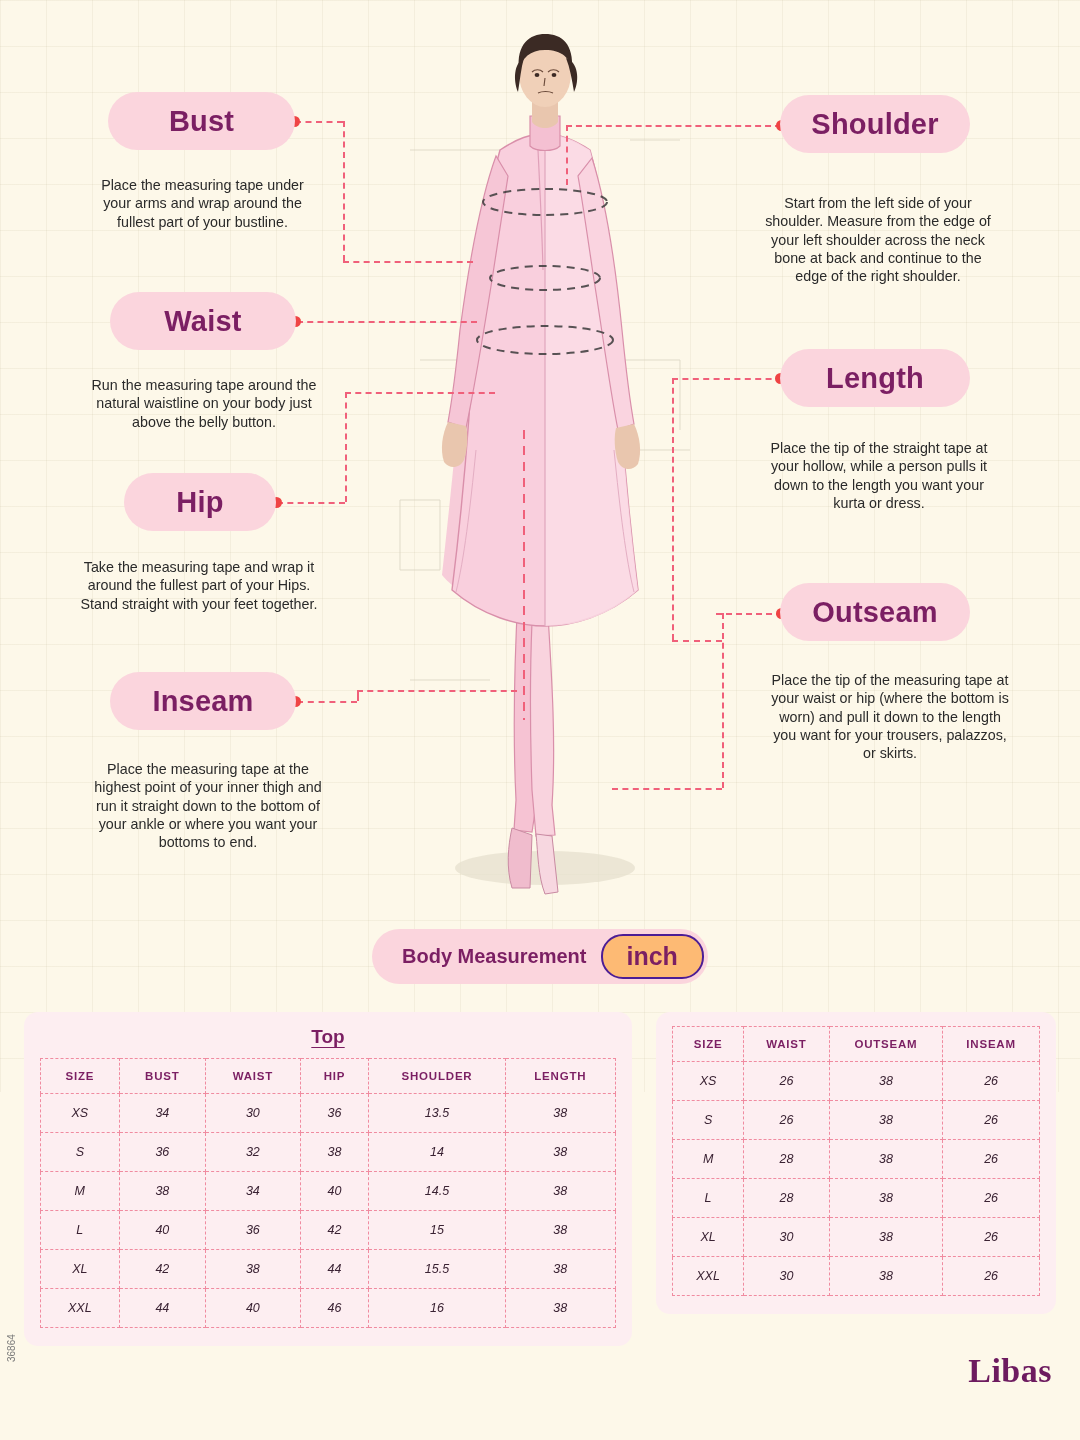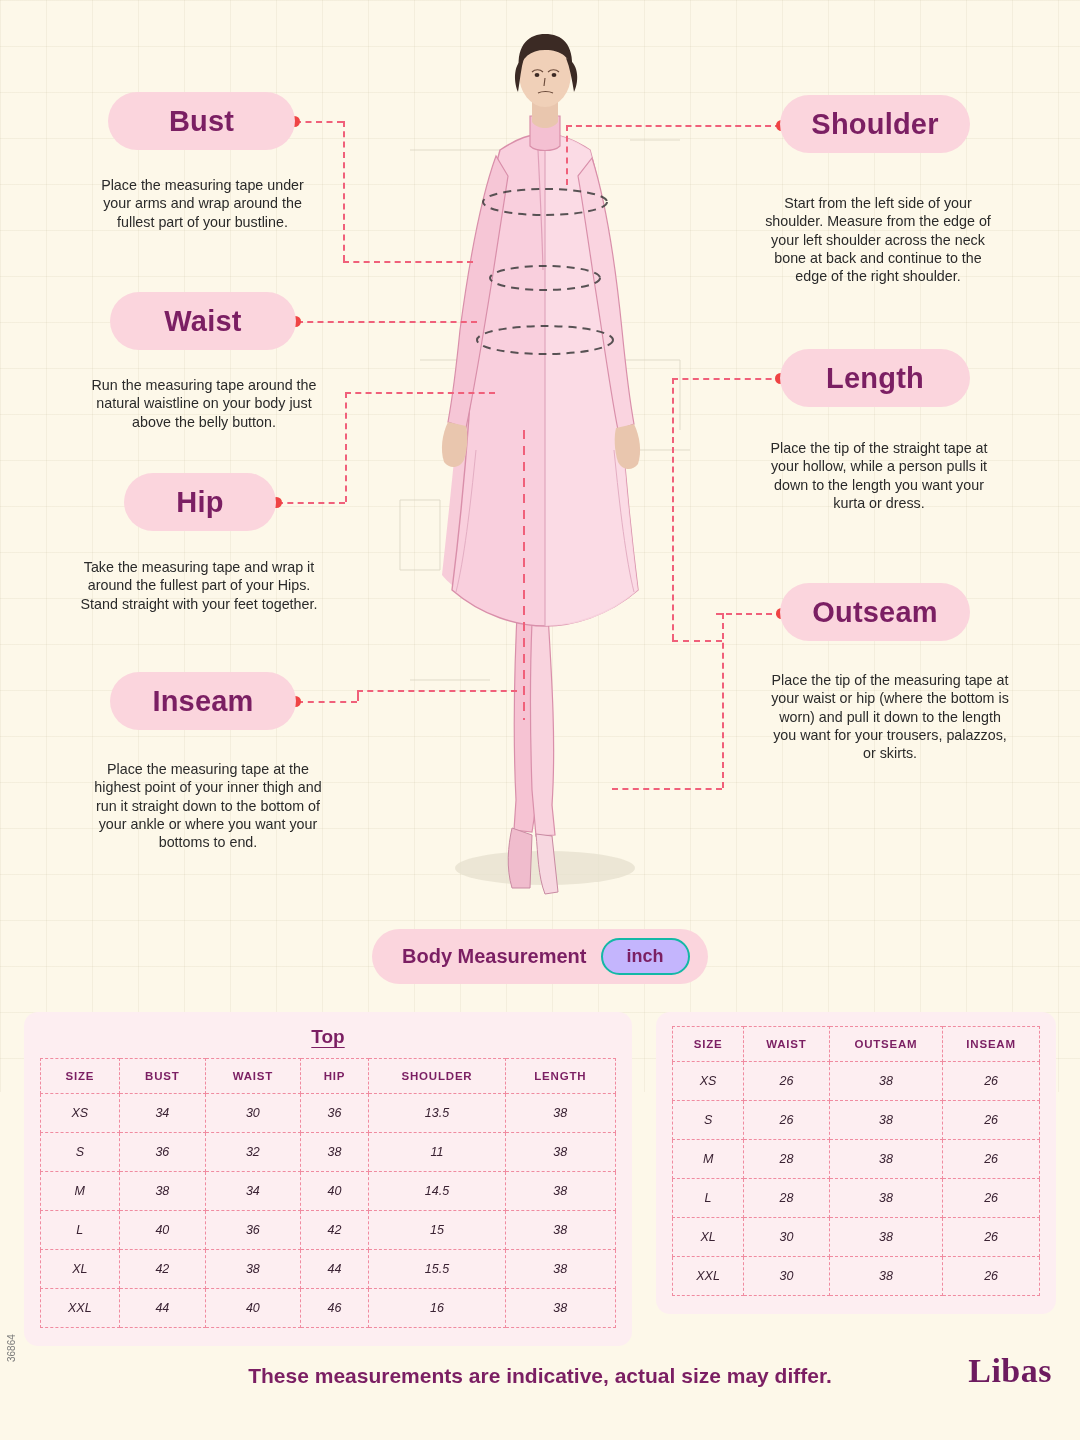--- a/index.html
+++ b/index.html
@@ -68,25 +68,25 @@
     width: 336px; height: 55px;
     background: #fbd5dd;
     border-radius: 30px;
     display: flex;
     align-items: center;
     padding-left: 30px;
   }
   #bm-label { font-size: 20px; font-weight: bold; color: #7b1f63; }
   #bm-unit {
     margin-left: 14px;
-    background: #c4b5fd;
-    border: 2px solid #14b8a6;
+    background: #fdba74;
+    border: 2px solid #4c1d95;
     border-radius: 22px;
     padding: 6px 24px;
-    font-size: 18px;
+    font-size: 25px;
     font-weight: bold;
     color: #7b1f63;
   }
 
   
   .table-card {
     position: absolute;
     background: #fdeef1;
     border-radius: 14px;
     padding: 14px 16px 18px;
@@ -315,21 +315,21 @@
           <td>30</td>
           <td>36</td>
           <td>13.5</td>
           <td>38</td>
         </tr>
         <tr>
           <td>S</td>
           <td>36</td>
           <td>32</td>
           <td>38</td>
-          <td>11</td>
+          <td>14</td>
           <td>38</td>
         </tr>
         <tr>
           <td>M</td>
           <td>38</td>
           <td>34</td>
           <td>40</td>
           <td>14.5</td>
           <td>38</td>
         </tr>
@@ -405,17 +405,16 @@
         <tr>
           <td>XXL</td>
           <td>30</td>
           <td>38</td>
           <td>26</td>
         </tr>
       </tbody>
     </table>
   </div>
 
-  <div id="footer-note">These measurements are indicative, actual size may differ.</div>
   <div id="brand">Libas</div>
   <div id="side-code">36864</div>
 
 </div>
 
 </body></html>

